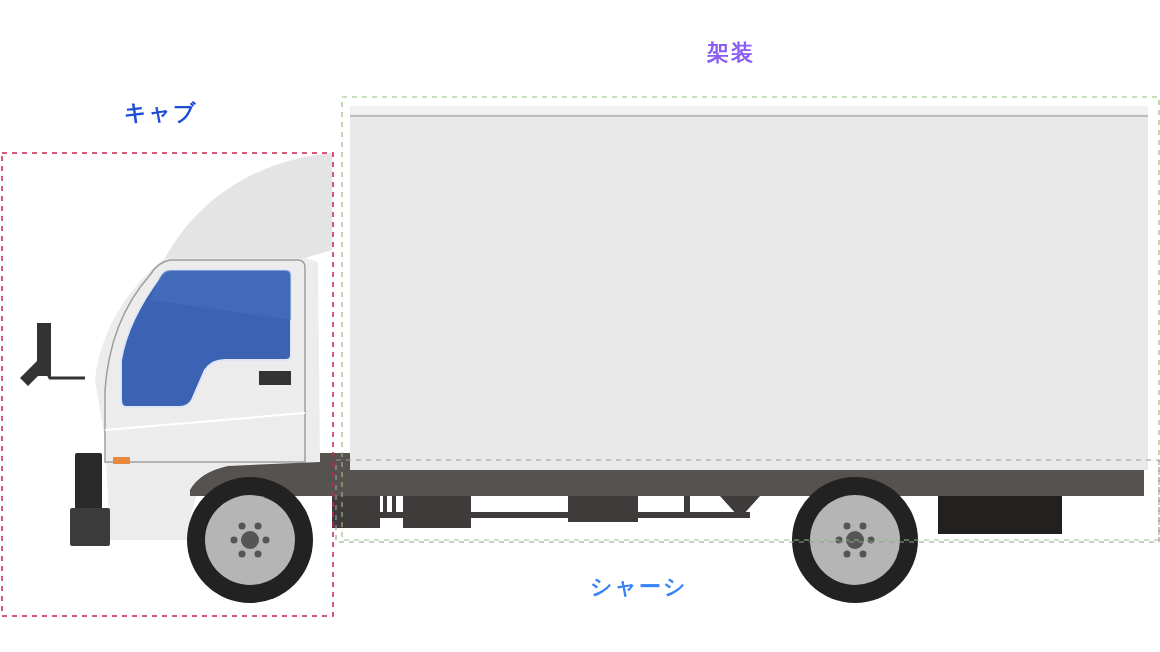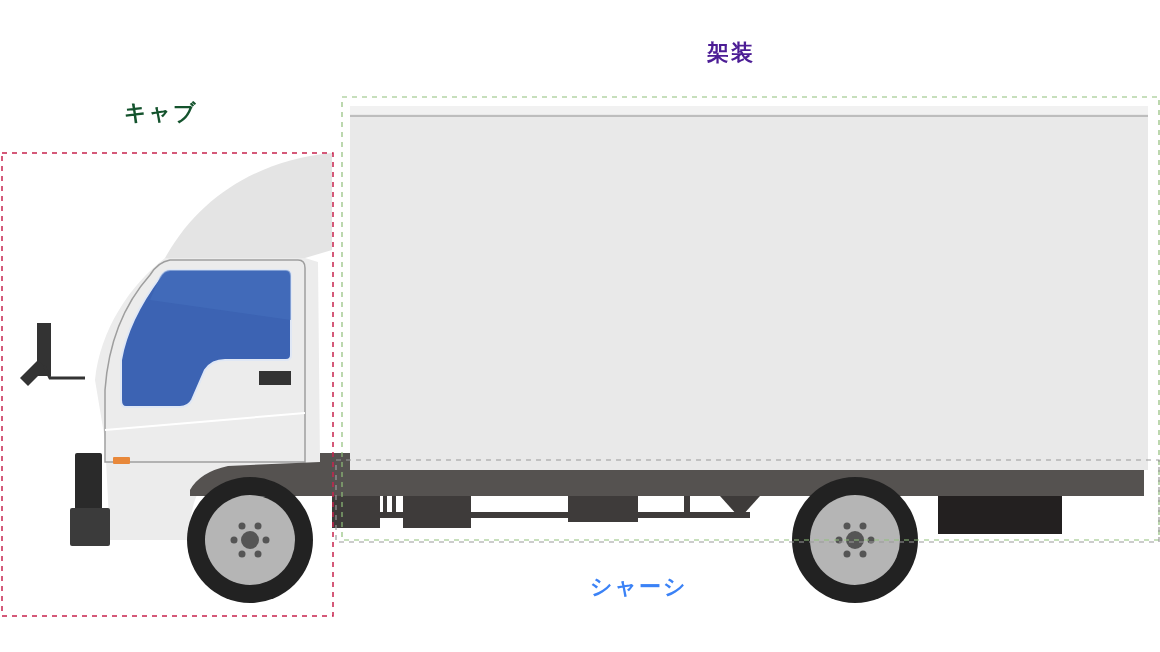--- a/index.html
+++ b/index.html
@@ -1,20 +1,20 @@
 <!DOCTYPE html>
 <html><head>
 <meta charset="utf-8">
 <style>
   html, body { margin: 0; padding: 0; background: #ffffff; }
   body { width: 1160px; height: 652px; position: relative; overflow: hidden;
          font-family: "DejaVu Sans", sans-serif; }
   .label { position: absolute; font-weight: bold; font-size: 22px; letter-spacing: 2px; }
-  #lbl-cab { left: 124px; top: 98px; color: #14532d; }
-  #lbl-body { left: 707px; top: 38px; color: #4c1d95; }
+  #lbl-cab { left: 124px; top: 98px; color: #1d4ed8; }
+  #lbl-body { left: 707px; top: 38px; color: #8b5cf6; }
   #lbl-chassis { left: 590px; top: 572px; color: #3b82f6; }
   svg.scene { position: absolute; left: 0; top: 0; }
 </style>
 </head>
 <body>
 
 <div class="label" id="lbl-cab">キャブ</div>
 <div class="label" id="lbl-body">架装</div>
 <div class="label" id="lbl-chassis">シャーシ</div>
 

